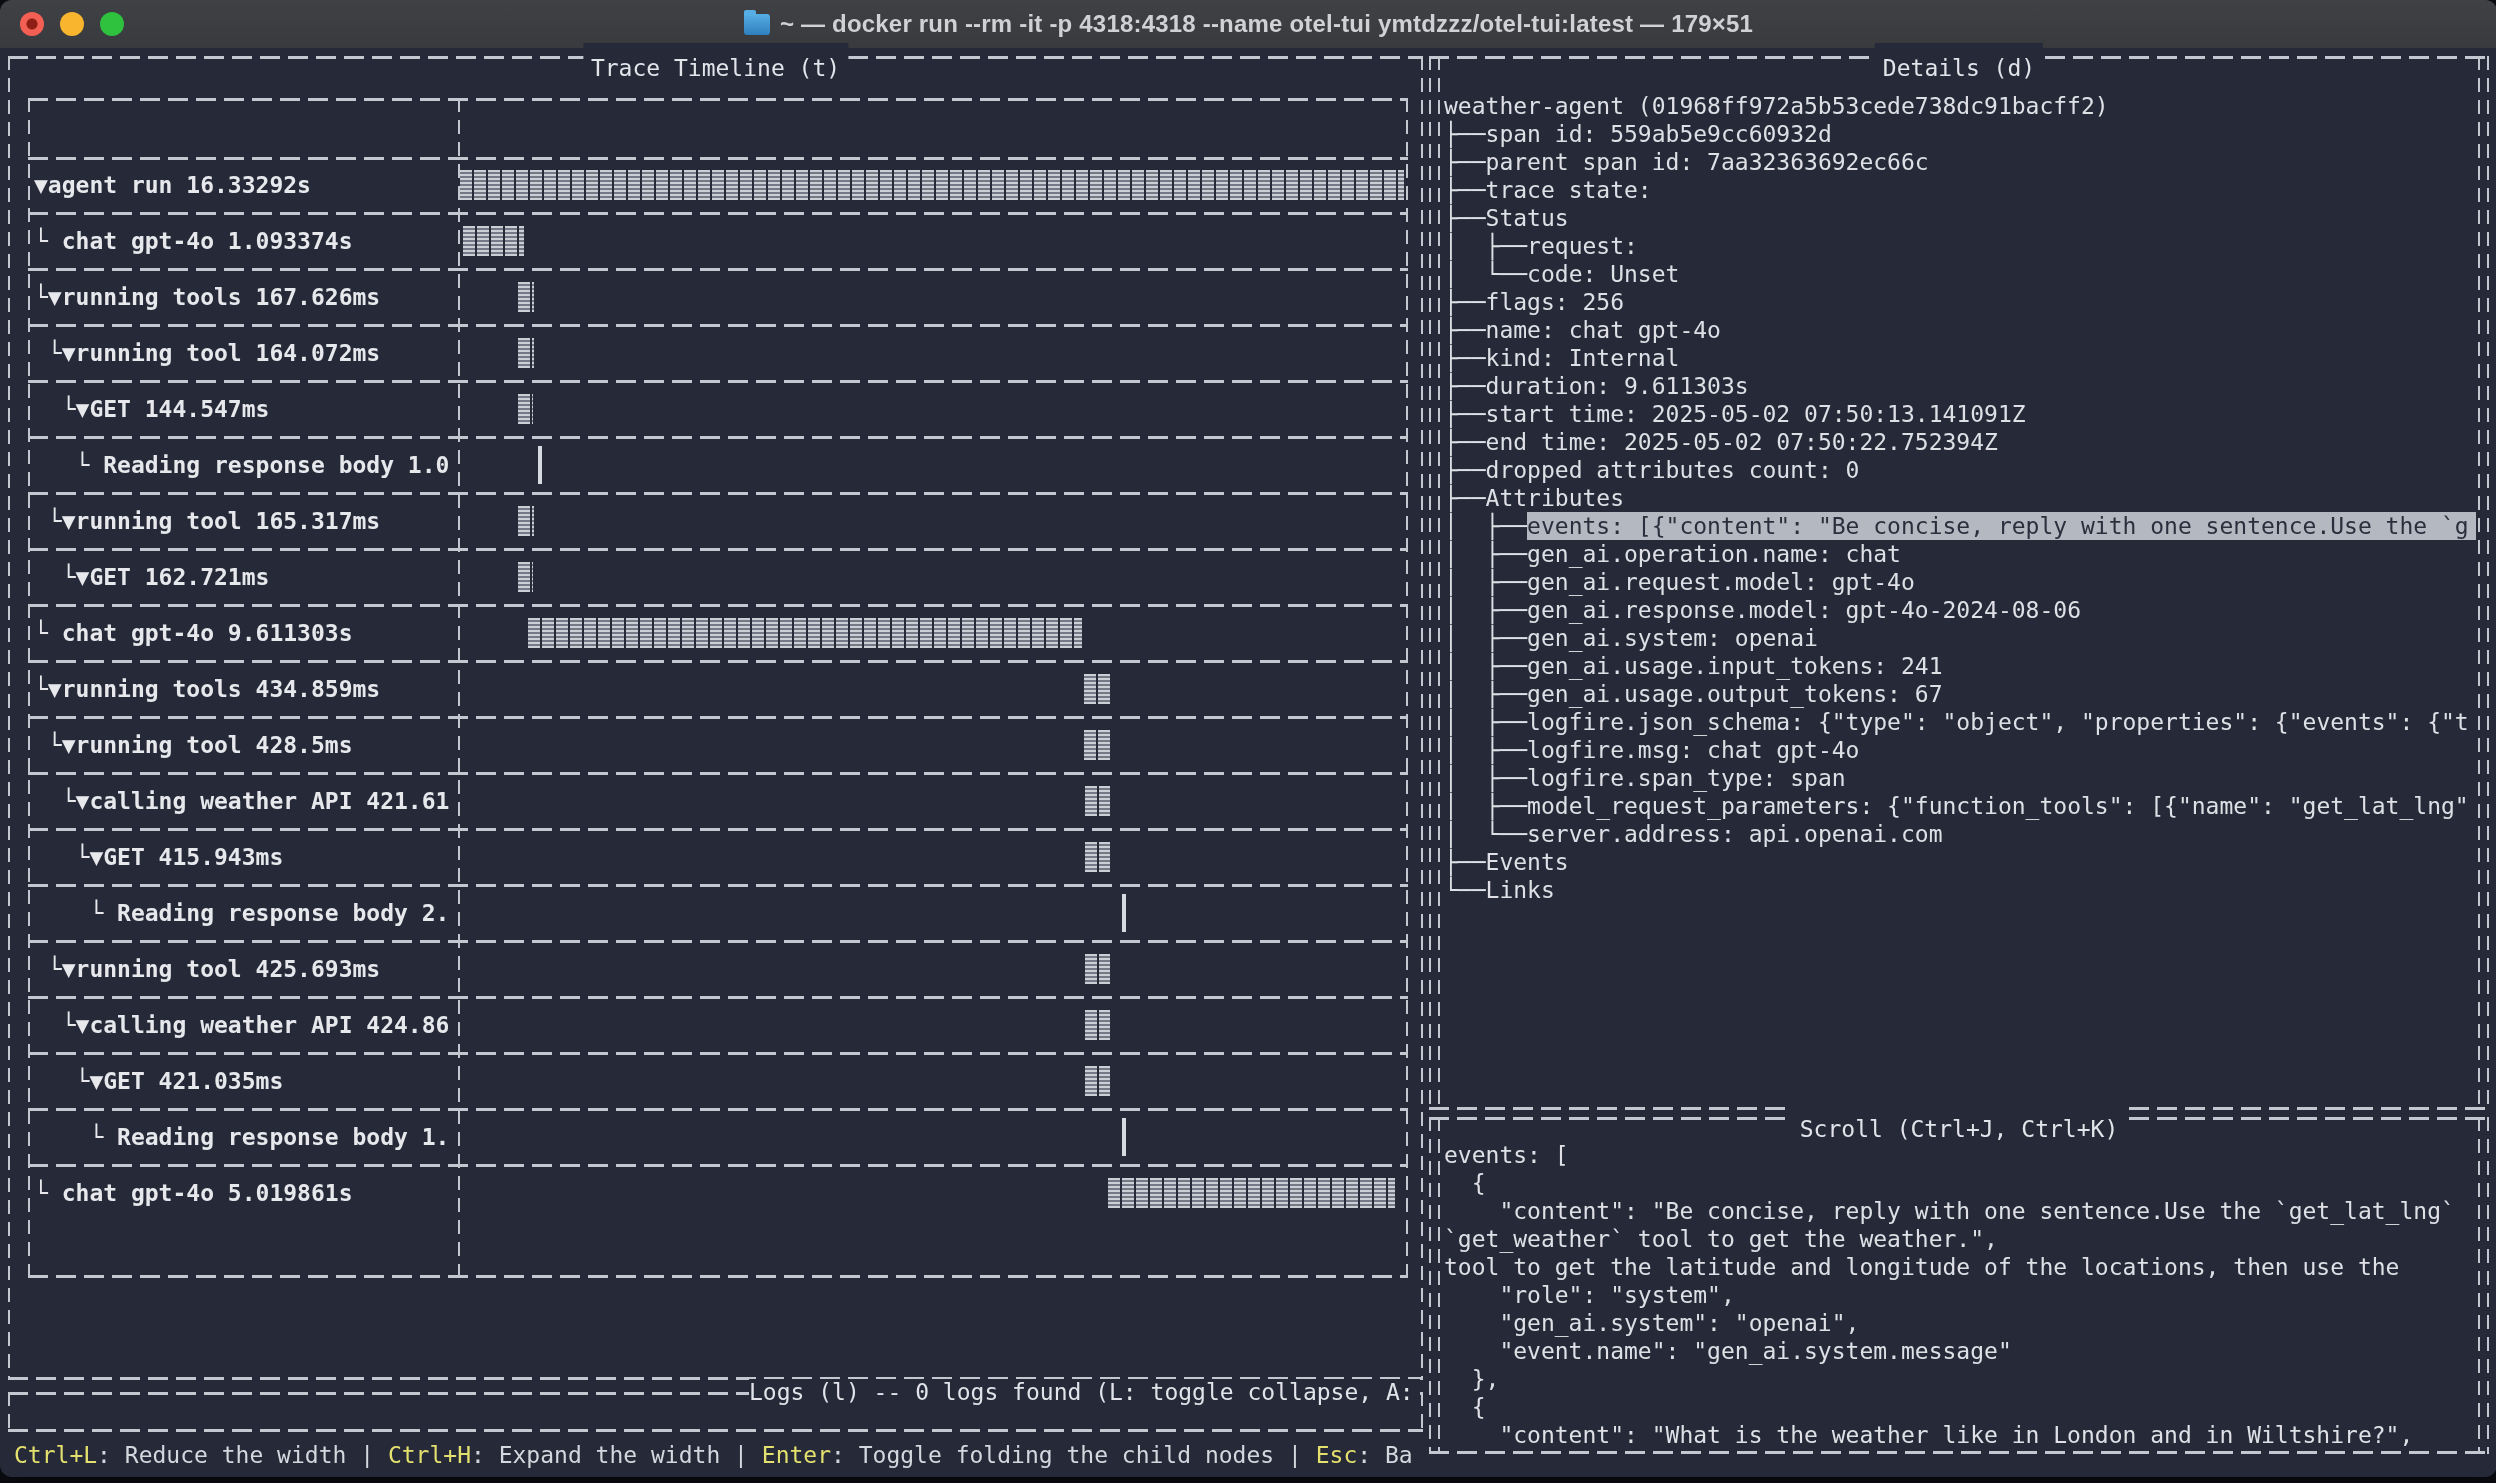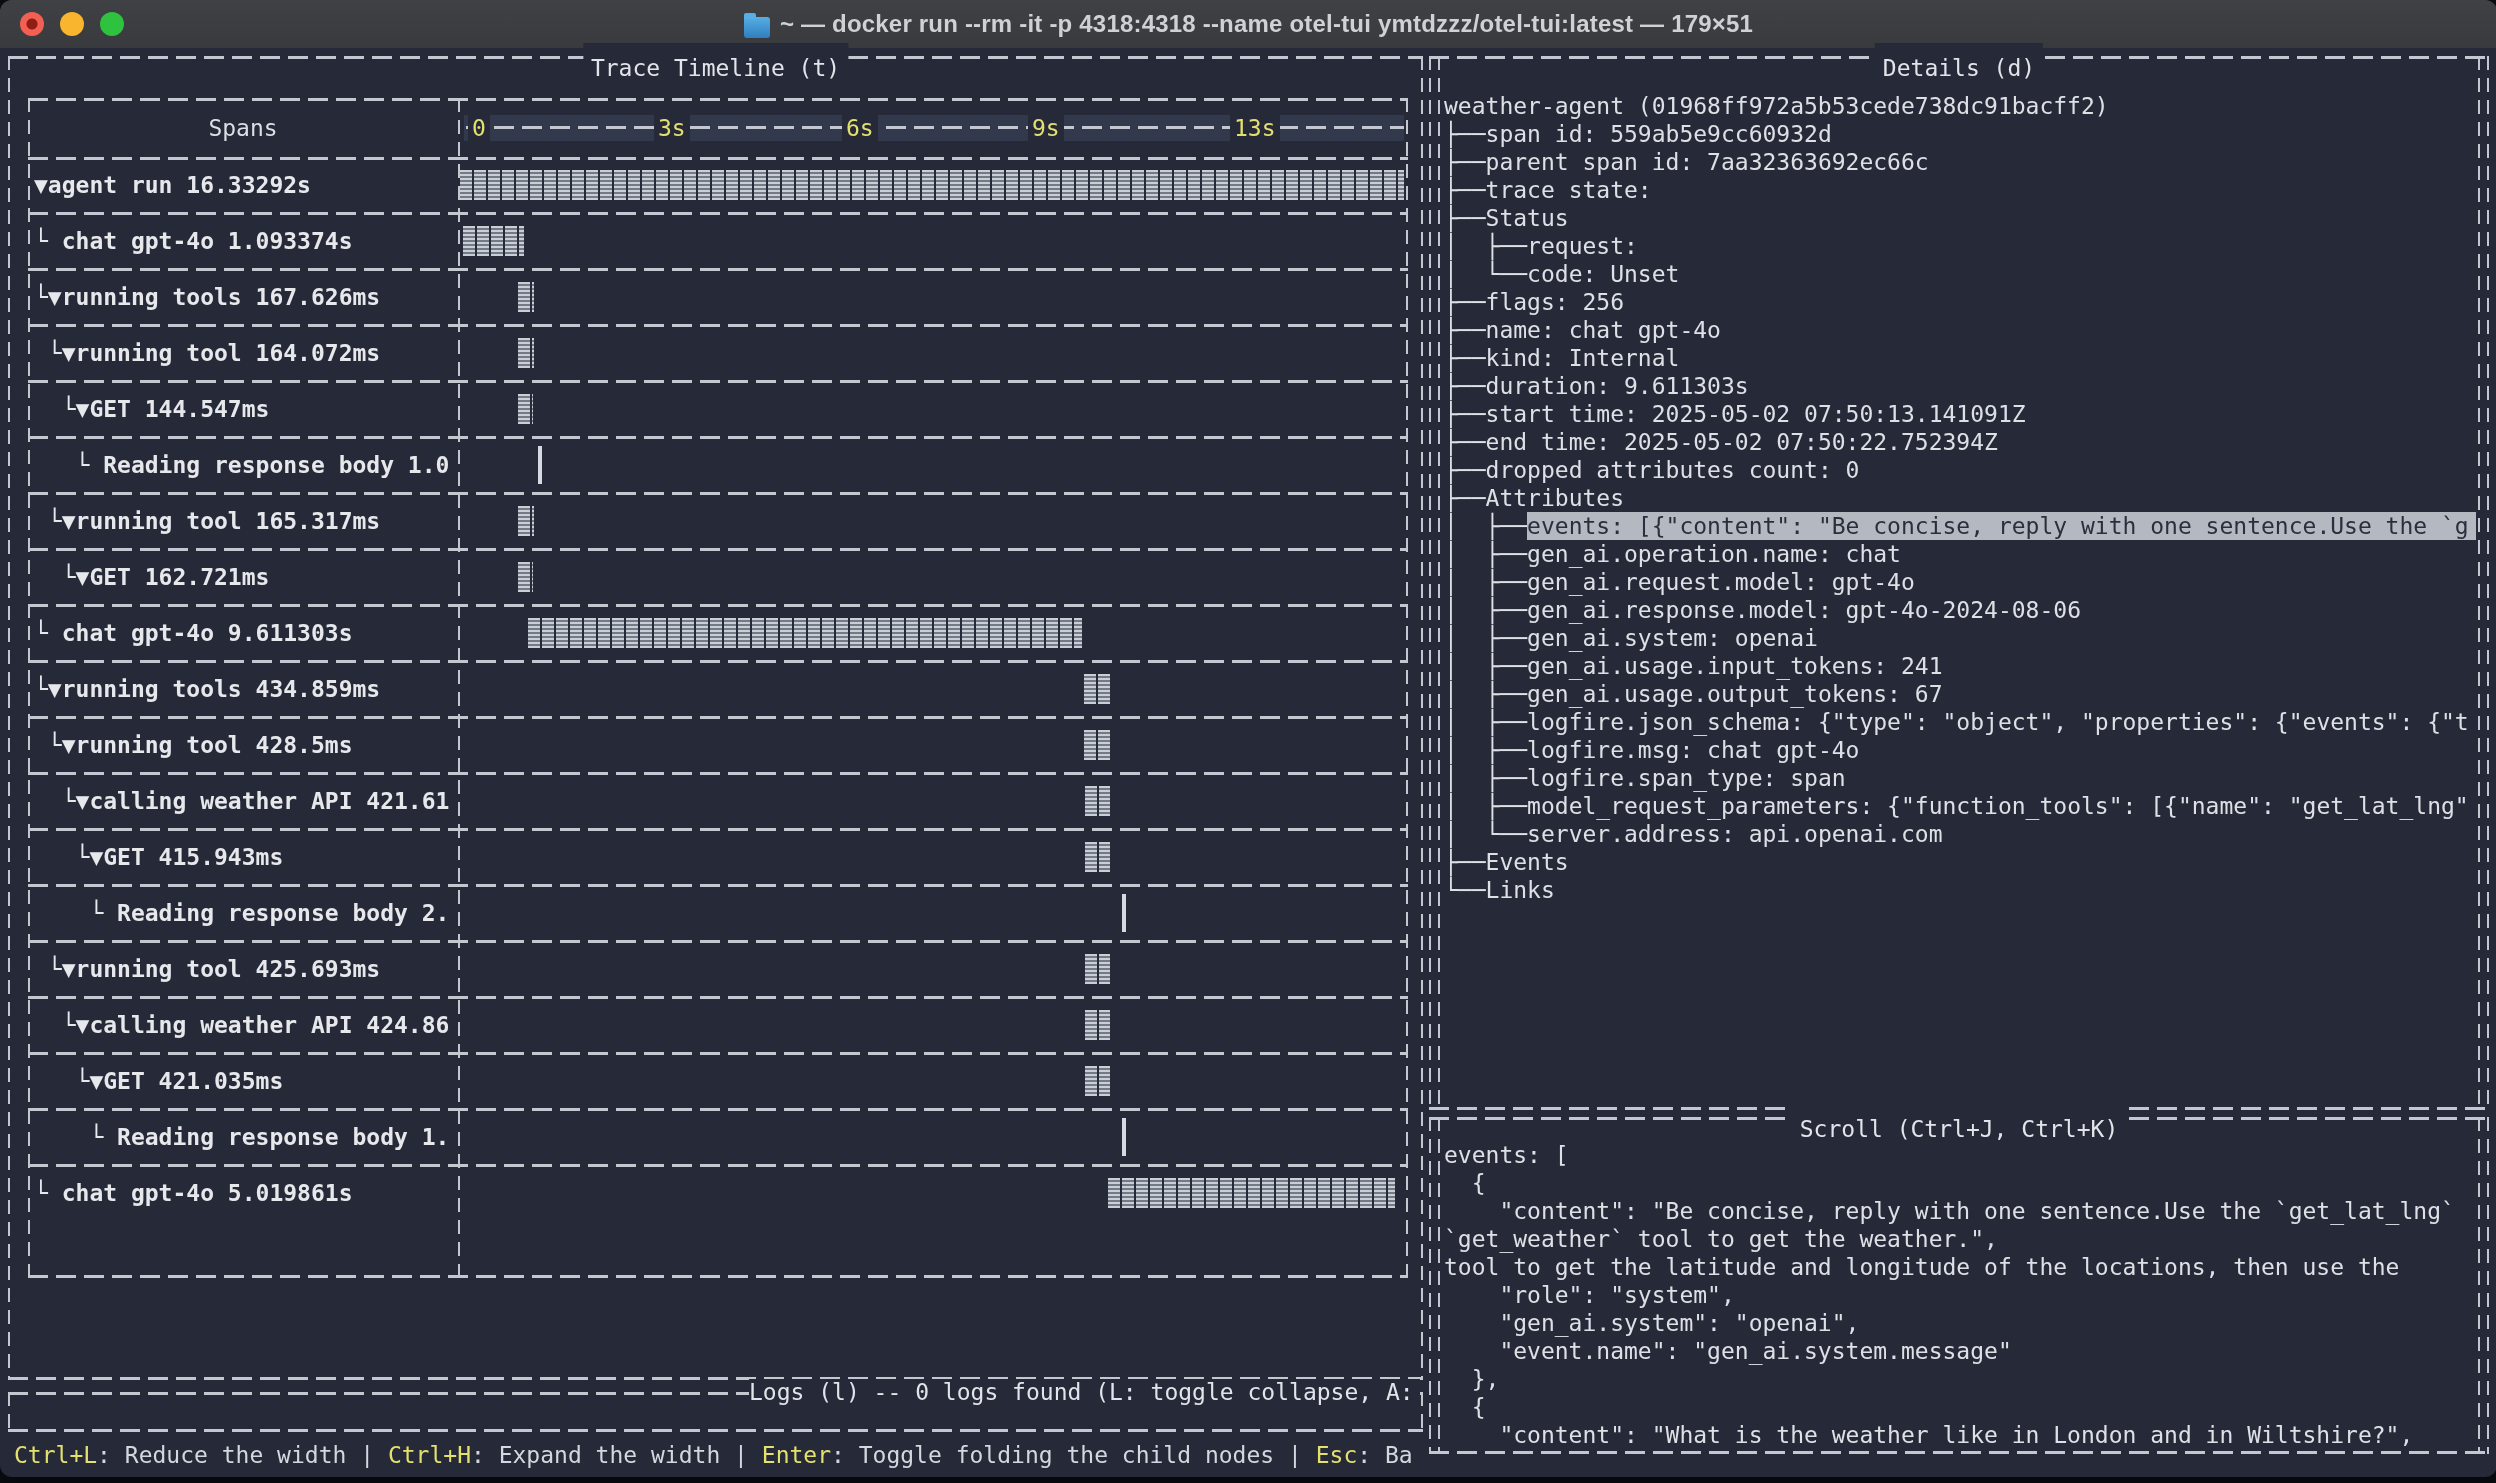--- a/index.html
+++ b/index.html
@@ -7,21 +7,21 @@
   .window{position:absolute;left:0;top:0;width:2497px;height:1477px;background:#262a38;
           border-radius:12px;overflow:hidden;box-shadow:0 8px 30px rgba(0,0,0,.6);}
   
   .titlebar{position:absolute;left:0;top:0;right:0;height:48px;background:linear-gradient(#404144,#383a3d);
             display:flex;align-items:center;justify-content:center;}
   .traffic{position:absolute;left:20px;top:0;height:48px;display:flex;align-items:center;gap:16px;}
   .tl{width:24px;height:24px;border-radius:50%;display:inline-block;}
   .tl.red{background:radial-gradient(circle at 50% 50%, #8e1d14 0 5px, #f45f53 6px);}
   .tl.yellow{background:#f9b52e;}
   .tl.green{background:#2ec23e;}
-  .titletext{display:flex;align-items:flex-end;gap:10px;font-family:"Liberation Sans",sans-serif;
+  .titletext{display:flex;align-items:center;gap:10px;font-family:"Liberation Sans",sans-serif;
              font-size:24px;font-weight:700;color:#cfd1d4;letter-spacing:0.2px;}
   .foldericon{width:26px;height:21px;background:linear-gradient(#56aee4,#2f7fbe);border-radius:3px;position:relative;display:inline-block;}
   .foldericon::before{content:"";position:absolute;left:0;top:-4px;width:12px;height:6px;background:#56aee4;border-radius:2px 2px 0 0;}
   
   .content{position:absolute;left:0;top:48px;right:0;bottom:0;color:#dee0e6;font-size:23px;
     --h:repeating-linear-gradient(90deg,#c3c7cf 0 20px,rgba(0,0,0,0) 20px 28px);
     --v:repeating-linear-gradient(180deg,#c3c7cf 0 14px,rgba(0,0,0,0) 14px 22px);}
   .panel{position:absolute;background-repeat:no-repeat;
     background-image:var(--h),var(--h),var(--v),var(--v);
     background-size:100% 3px,100% 3px,2px 100%,2px 100%;
@@ -91,34 +91,20 @@
       <span>~ — docker run --rm -it -p 4318:4318 --name otel-tui ymtdzzz/otel-tui:latest — 179×51</span>
     </div>
   </div>
 
   <div class="content">
 
     <section class="panel" id="timeline">
       <span class="panel-title">Trace Timeline (t)</span>
       <div class="table">
         <div class="coldivider"></div>
-        <div class="thead">
-          <div class="spans-head">Spans</div>
-          <div class="axis">
-            <div class="axis-band"></div>
-            <div class="axis-line"></div>
-            <div id="ticks">
-                <span class="tick" style="left: 8px;">0</span>
-                <span class="tick" style="left: 194px;">3s</span>
-                <span class="tick" style="left: 382px;">6s</span>
-                <span class="tick" style="left: 568px;">9s</span>
-                <span class="tick" style="left: 770px;">13s</span>
-              </div>
-          </div>
-        </div>
         <div id="rows">
             <div class="trow">
               <div class="tlabel">▼agent run 16.33292s</div>
               <div class="tcell">
                 <div class="bar block" style="left: 0px; width: 944px;"></div>
               </div>
             </div>
             <div class="trow">
               <div class="tlabel">└ chat gpt-4o 1.093374s</div>
               <div class="tcell">

